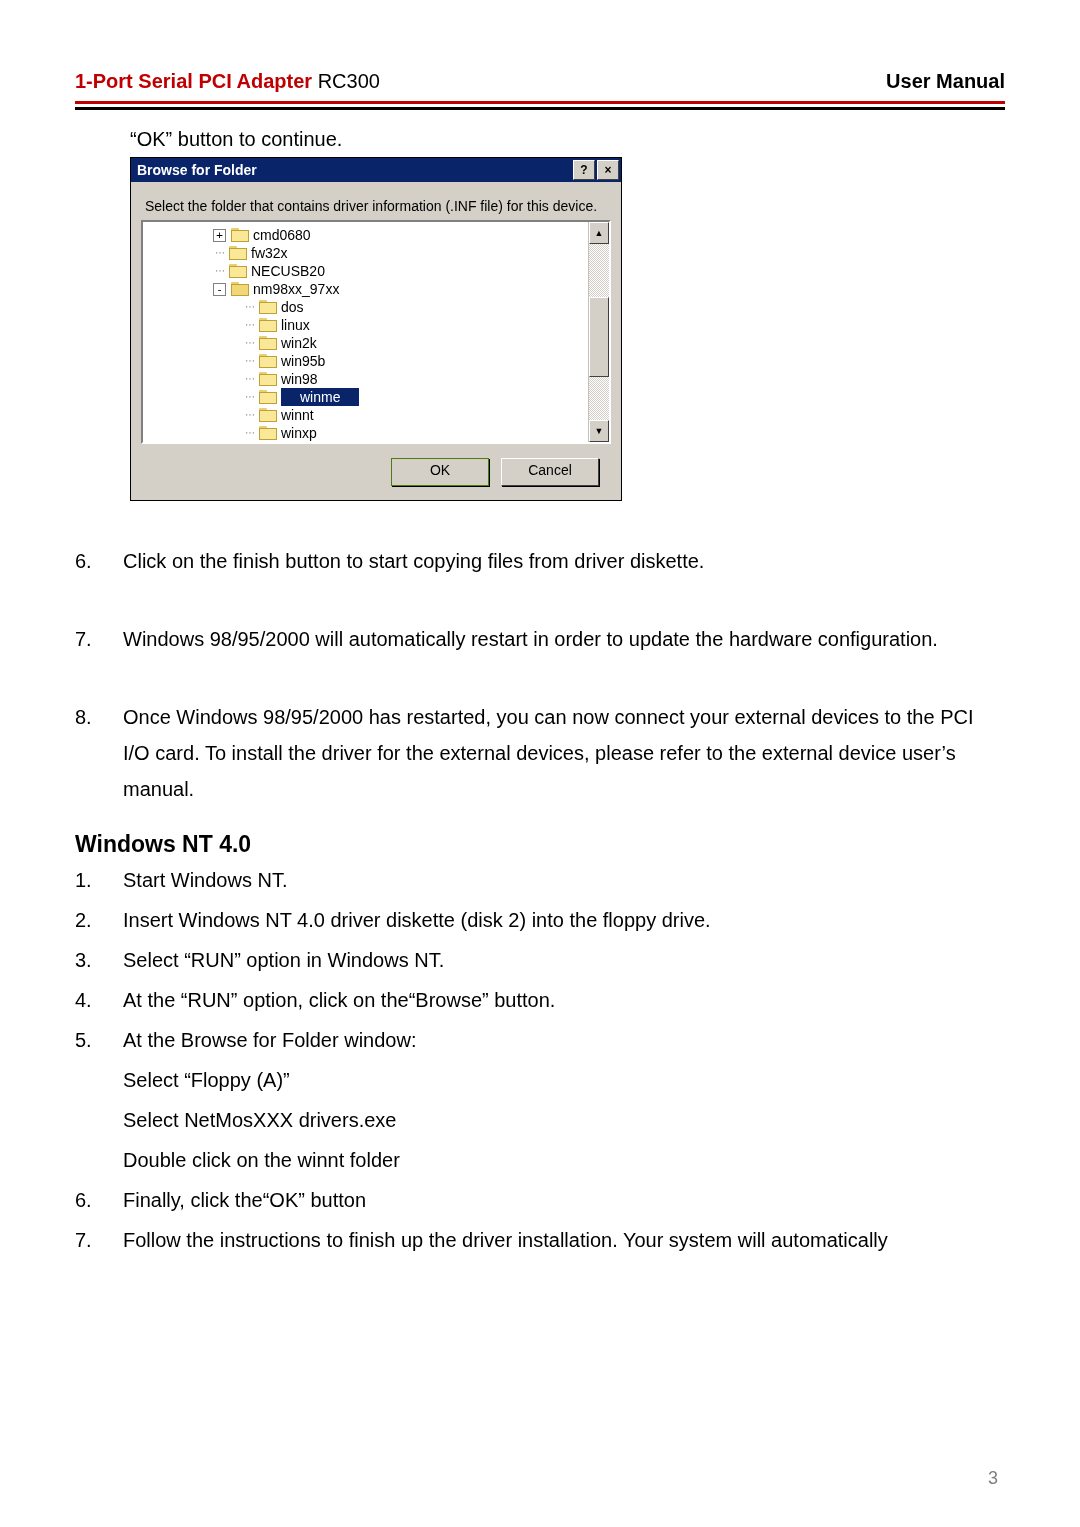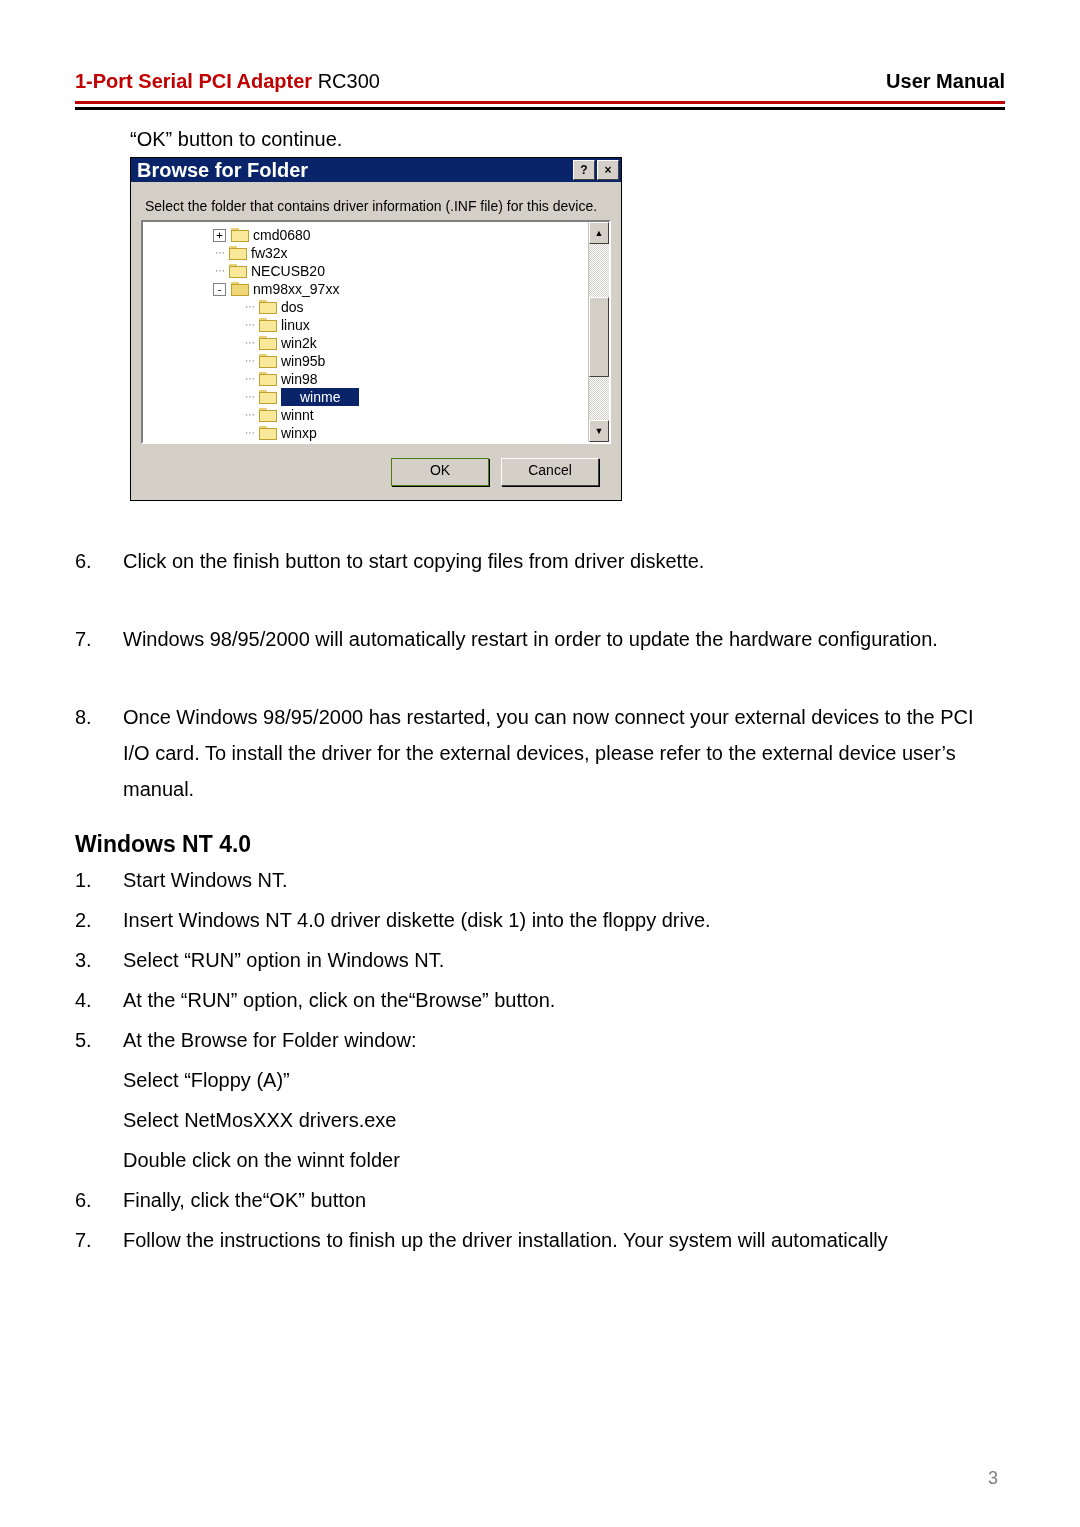--- a/index.html
+++ b/index.html
@@ -61,21 +61,21 @@
     background: #0a246a;
     color: #fff;
     display: flex;
     align-items: center;
     height: 24px;
     padding: 0 2px 0 6px;
   }
   .titlebar-text {
     font-weight: bold;
     flex: 1;
-    font-size: 20px;
+    font-size: 14px;
   }
   .titlebar-btn {
     width: 20px;
     height: 18px;
     background: #d4d0c8;
     border-top: 1px solid #fff;
     border-left: 1px solid #fff;
     border-right: 1px solid #404040;
     border-bottom: 1px solid #404040;
     color: #000;
@@ -400,21 +400,21 @@
   <div id="steps-b">
       <div class="after-h2">
         <div class="step-row">
           <div class="step-num">1.</div>
           <div class="step-txt">Start Windows NT.</div>
         </div>
       </div>
       <div class="after-h2">
         <div class="step-row">
           <div class="step-num">2.</div>
-          <div class="step-txt">Insert Windows NT 4.0 driver diskette (disk 1) into the floppy drive.</div>
+          <div class="step-txt">Insert Windows NT 4.0 driver diskette (disk 2) into the floppy drive.</div>
         </div>
       </div>
       <div class="after-h2">
         <div class="step-row">
           <div class="step-num">3.</div>
           <div class="step-txt">Select “RUN” option in Windows NT.</div>
         </div>
       </div>
       <div class="after-h2">
         <div class="step-row">

